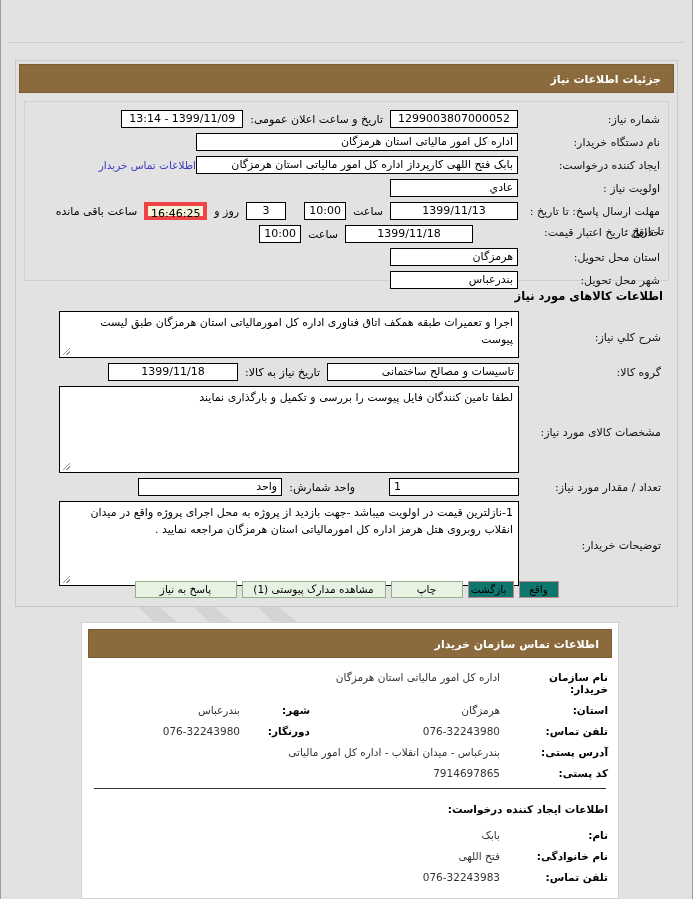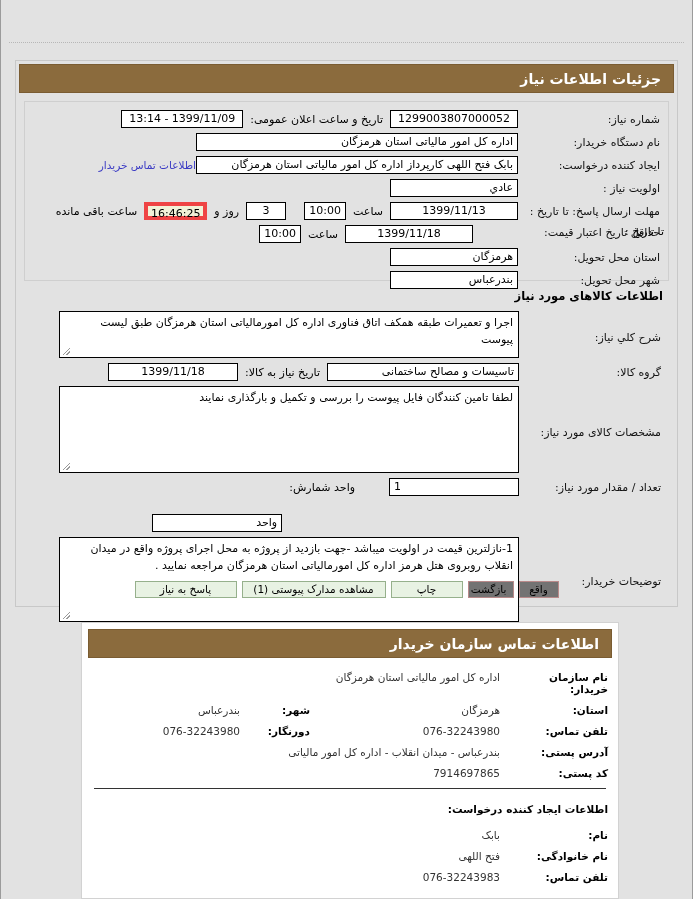--- a/index.html
+++ b/index.html
@@ -53,21 +53,21 @@
     border: 1px solid #c8c8c8;
     background: #e2e2e2;
     box-sizing: border-box;
   }
   #card-main { top: 60px; height: 547px; }
 
   .band {
     background: #8b6b3d;
     color: #ffffff;
     font-weight: bold;
-    font-size: 14px;
+    font-size: 11px;
     height: 29px;
     line-height: 29px;
     padding: 0 12px;
     box-sizing: border-box;
     border: 1px solid #7a5c32;
   }
   .band-main {
     position: absolute;
     top: 3px; left: 3px; right: 3px;
   }
@@ -179,21 +179,21 @@
     line-height: 15px;
     border: 1px solid #9a9a9a;
     box-sizing: border-box;
     text-align: center;
     padding: 0 6px;
     cursor: pointer;
     white-space: nowrap;
     font-family: "DejaVu Sans", "Liberation Sans", sans-serif;
   }
   .btn-green { background: #e8f2e3; border-color: #96b08c; color: #000; }
-  .btn-red   { background: #737373; border-color: #b98a8a; color: #000; }
+  .btn-red   { background: #0f766e; border-color: #b98a8a; color: #000; }
 
   
   #card-contact {
     position: absolute;
     left: 80px; width: 538px;
     top: 622px; height: 277px;
     background: #ffffff;
     border: 1px solid #d2d2d2;
     box-sizing: border-box;
     z-index: 3;
@@ -331,21 +331,21 @@
 
         <div class="row" style="margin-top:5px;">
           <div class="lbl" style="padding-top:40px;">مشخصات کالای مورد نیاز:</div>
           <div class="area" style="width:460px;height:87px;">لطفا تامین کنندگان فایل پیوست را بررسی و تکمیل و بارگذاری نمایند</div>
         </div>
 
         <div class="row" style="margin-top:3px;">
           <div class="lbl">تعداد / مقدار مورد نیاز:</div>
           <div class="fld" style="width:130px;direction:ltr;text-align:left;">1</div>
           <div class="inline-lbl" style="padding-right:34px;">واحد شمارش:</div>
-          <div class="fld" style="width:130px;margin-top:36px;">واحد</div>
+          <div class="fld" style="width:144px;">واحد</div>
         </div>
 
         <div class="row" style="margin-top:5px;">
           <div class="lbl" style="padding-top:38px;">توضیحات خریدار:</div>
           <div class="area" style="width:460px;height:85px;">1-نازلترین قیمت در اولویت میباشد -جهت بازدید از پروژه به محل اجرای پروژه واقع در میدان انقلاب روبروی هتل هرمز اداره کل امورمالیاتی استان هرمزگان مراجعه  نمایید .</div>
         </div>
 
       </div>
 
       <div class="btnbar">

